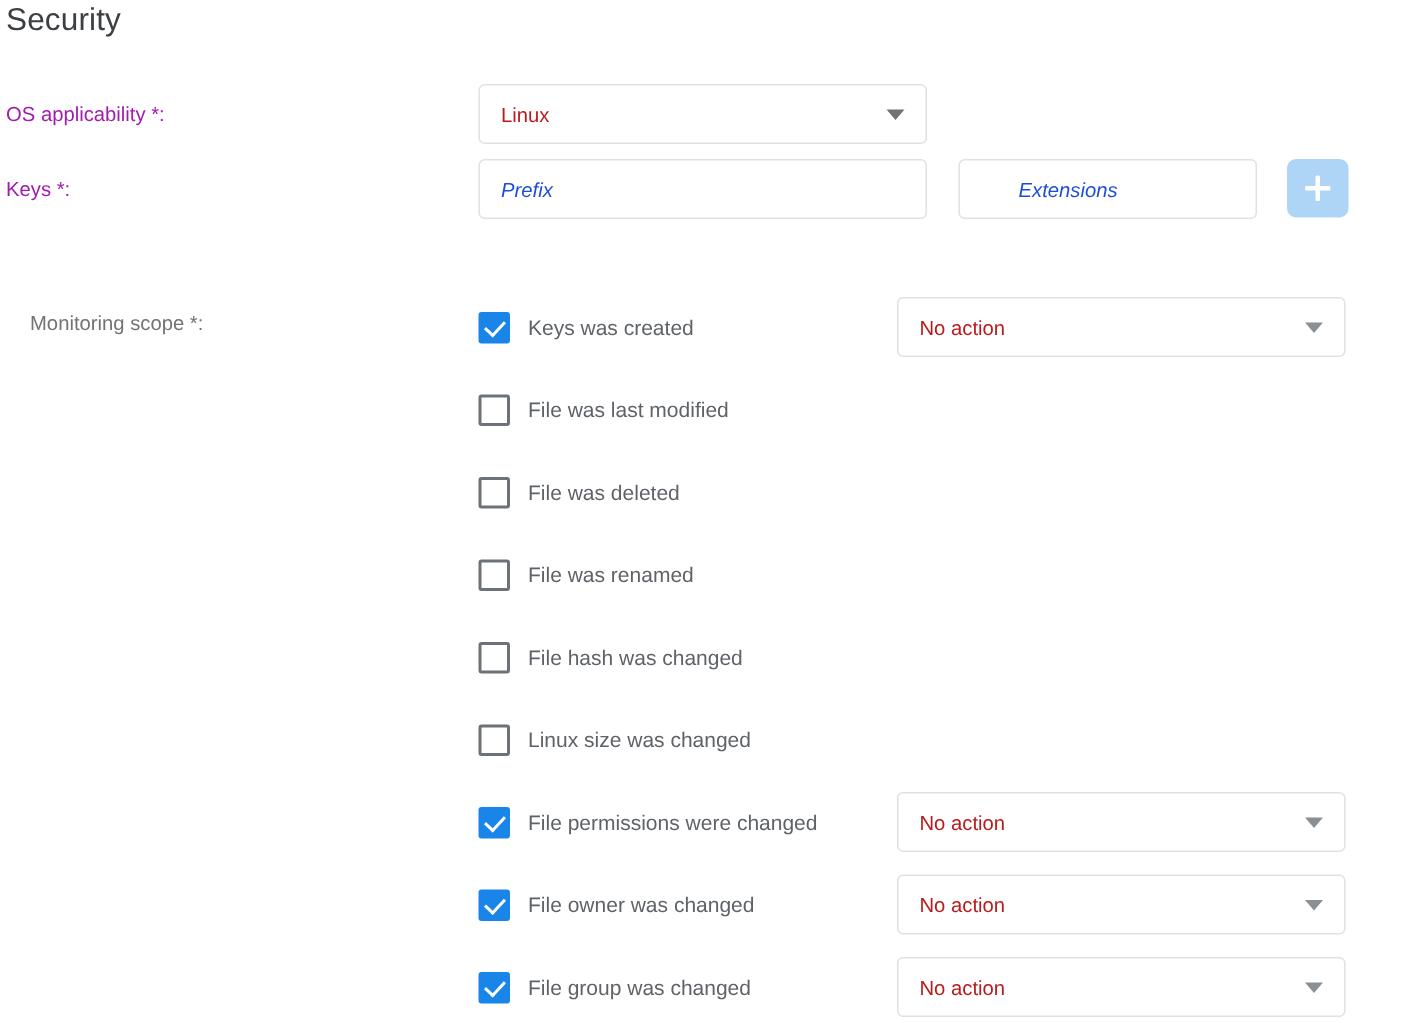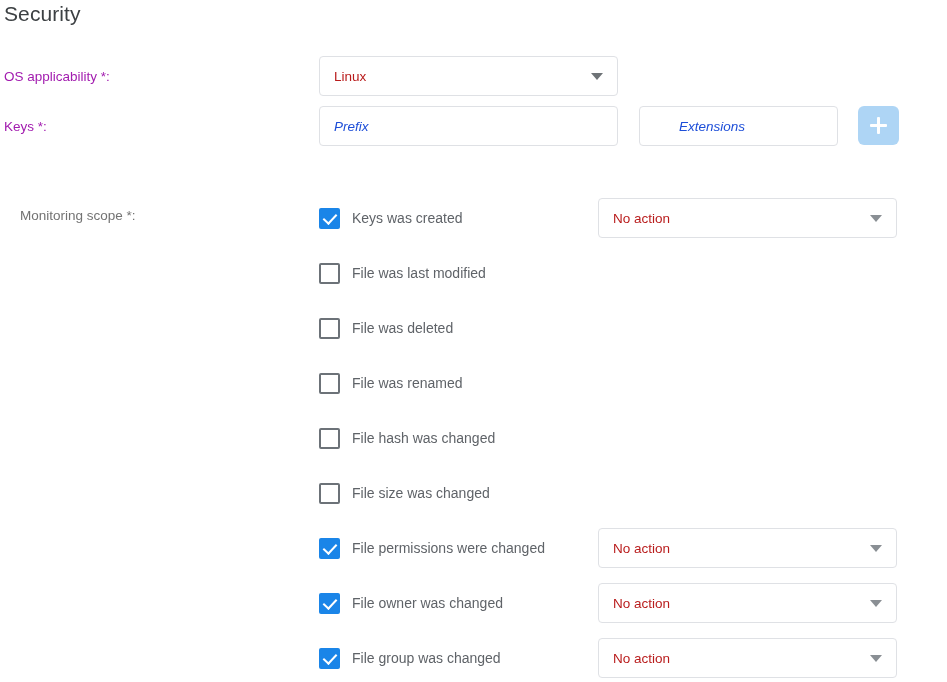--- a/index.html
+++ b/index.html
@@ -243,21 +243,21 @@
     </div>
     <div class="scope-row" style="top: 418px;">
       <label class="check-wrap">
         <span class="checkbox off"></span>
         <span class="check-label">File hash was changed</span>
       </label>
     </div>
     <div class="scope-row" style="top: 473px;">
       <label class="check-wrap">
         <span class="checkbox off"></span>
-        <span class="check-label">File size was changed</span>
+        <span class="check-label">Linux size was changed</span>
       </label>
     </div>
     <div class="scope-row" style="top: 528px;">
       <label class="check-wrap">
         <span class="checkbox on"></span>
         <span class="check-label">File permissions were changed</span>
       </label>
       <div class="control select scope-select">
         <span class="value">No action</span>
         <span class="caret"></span>

